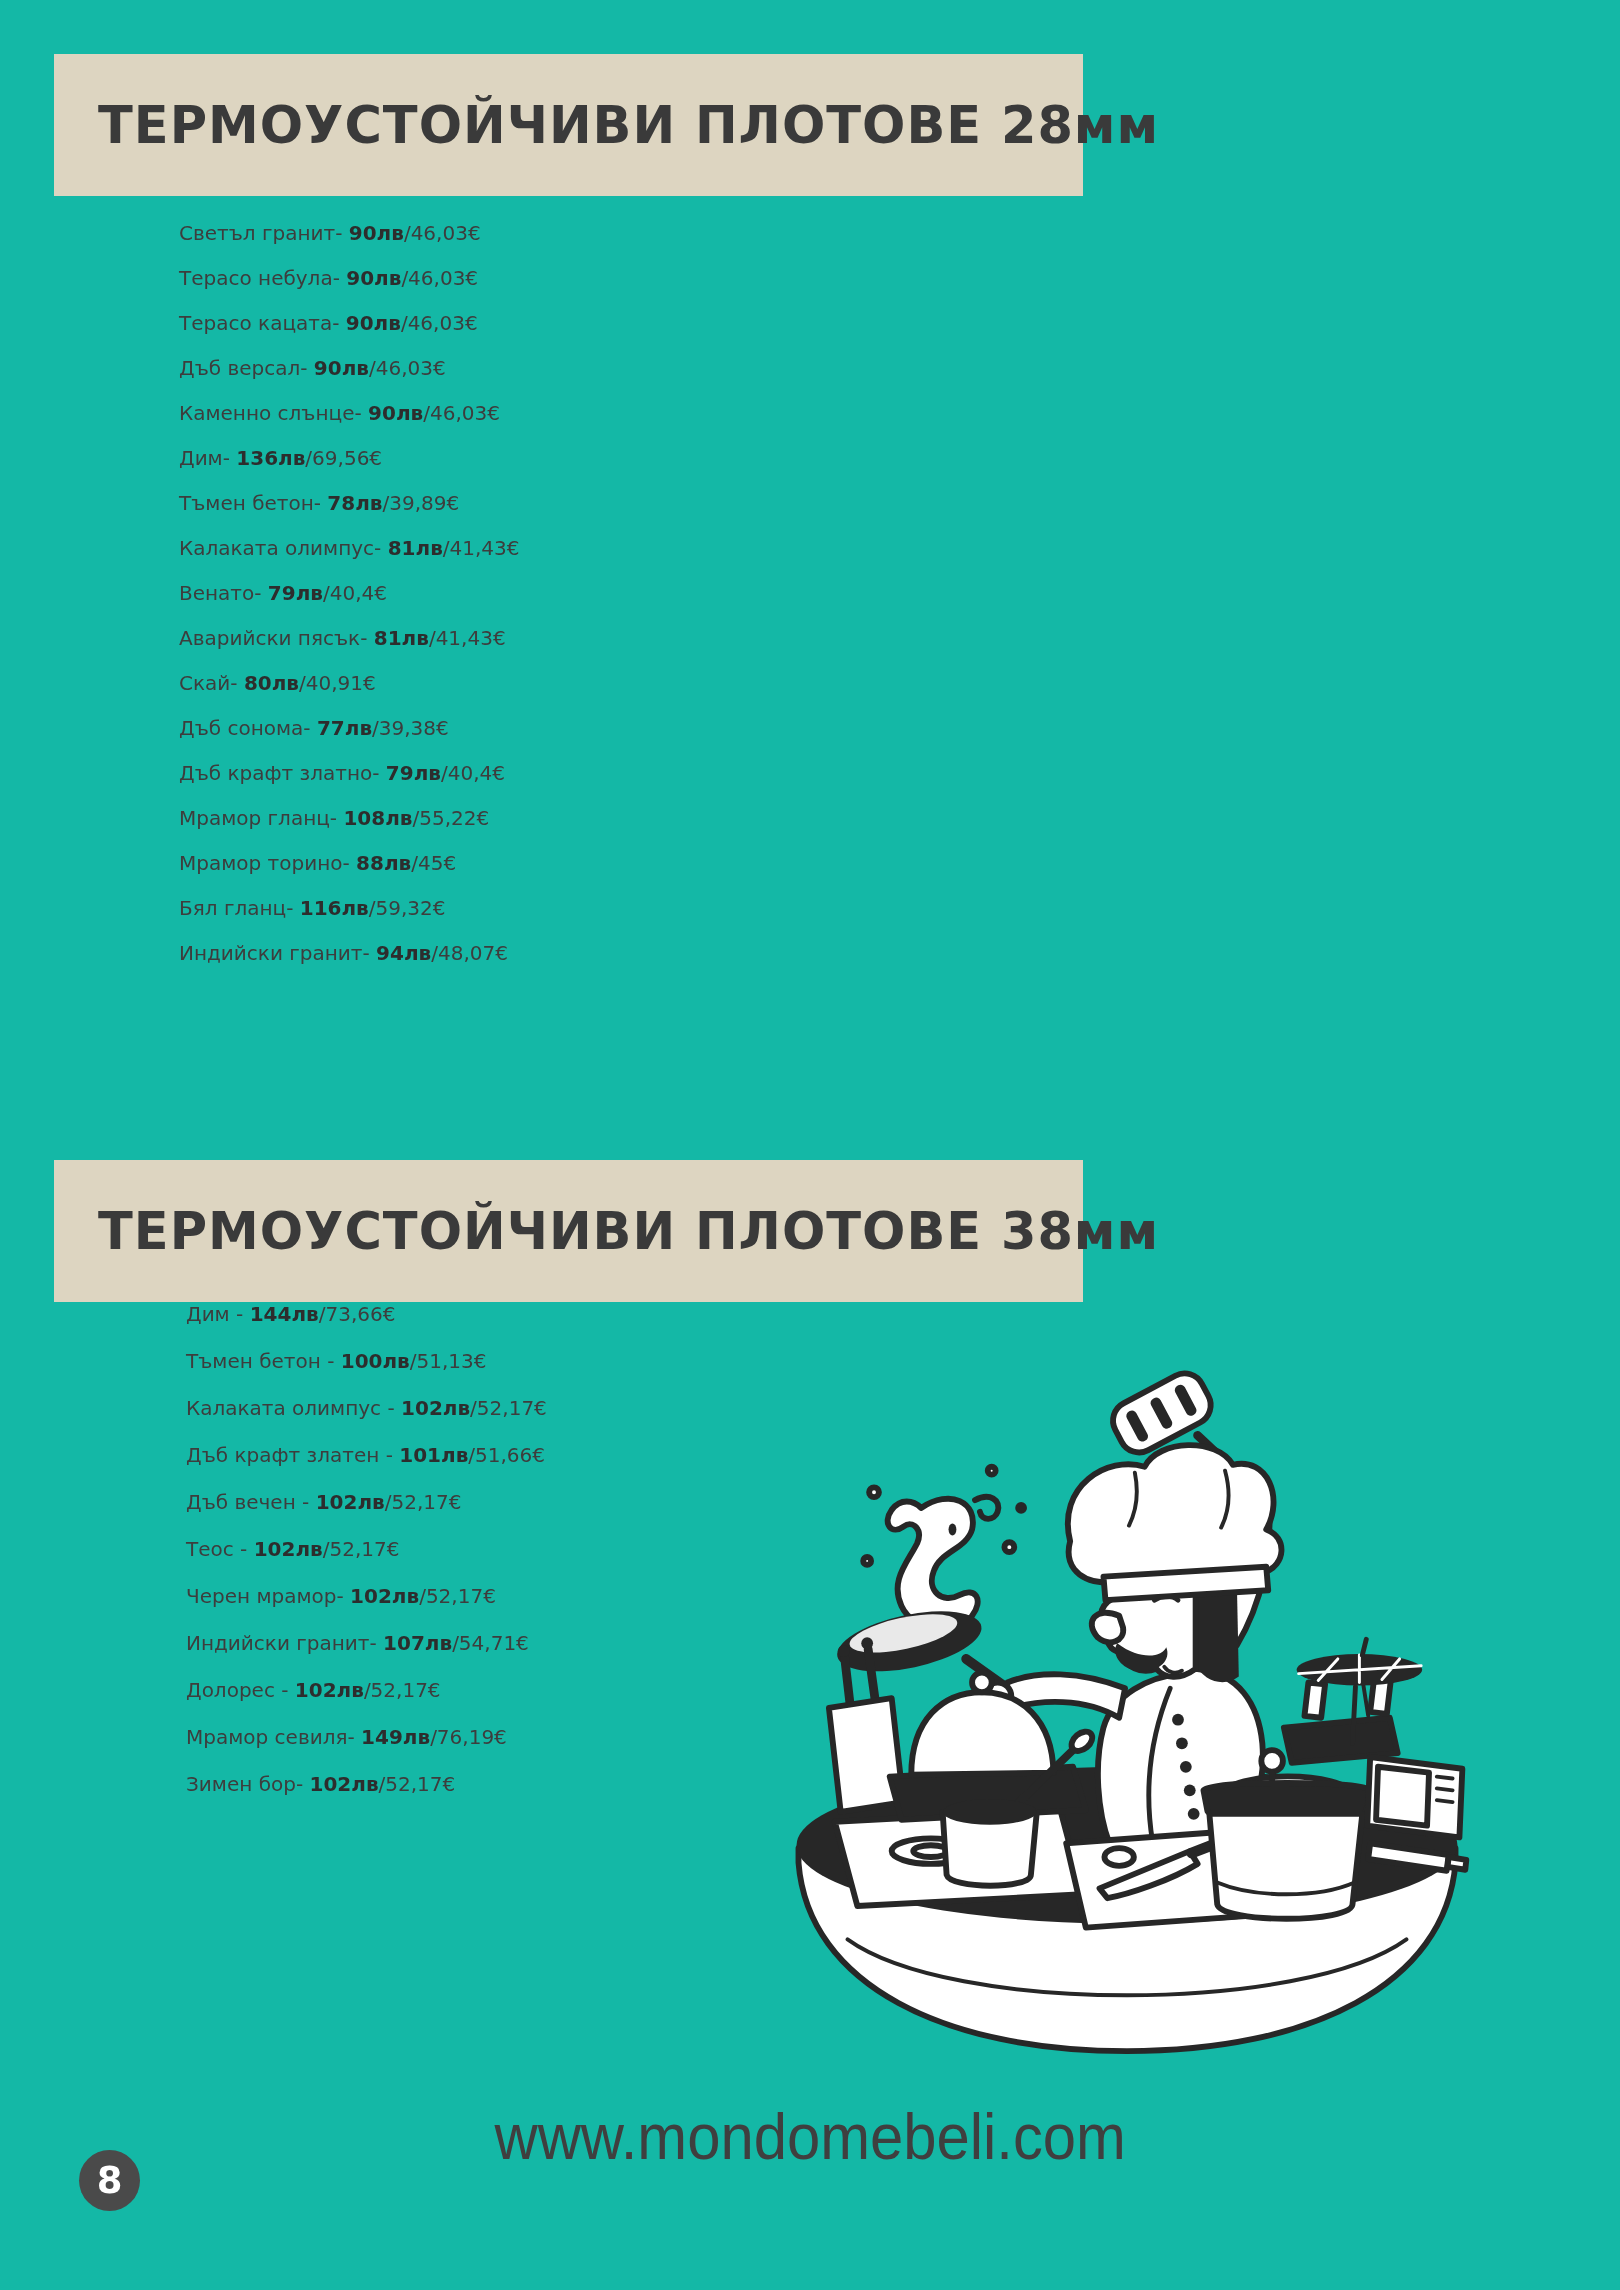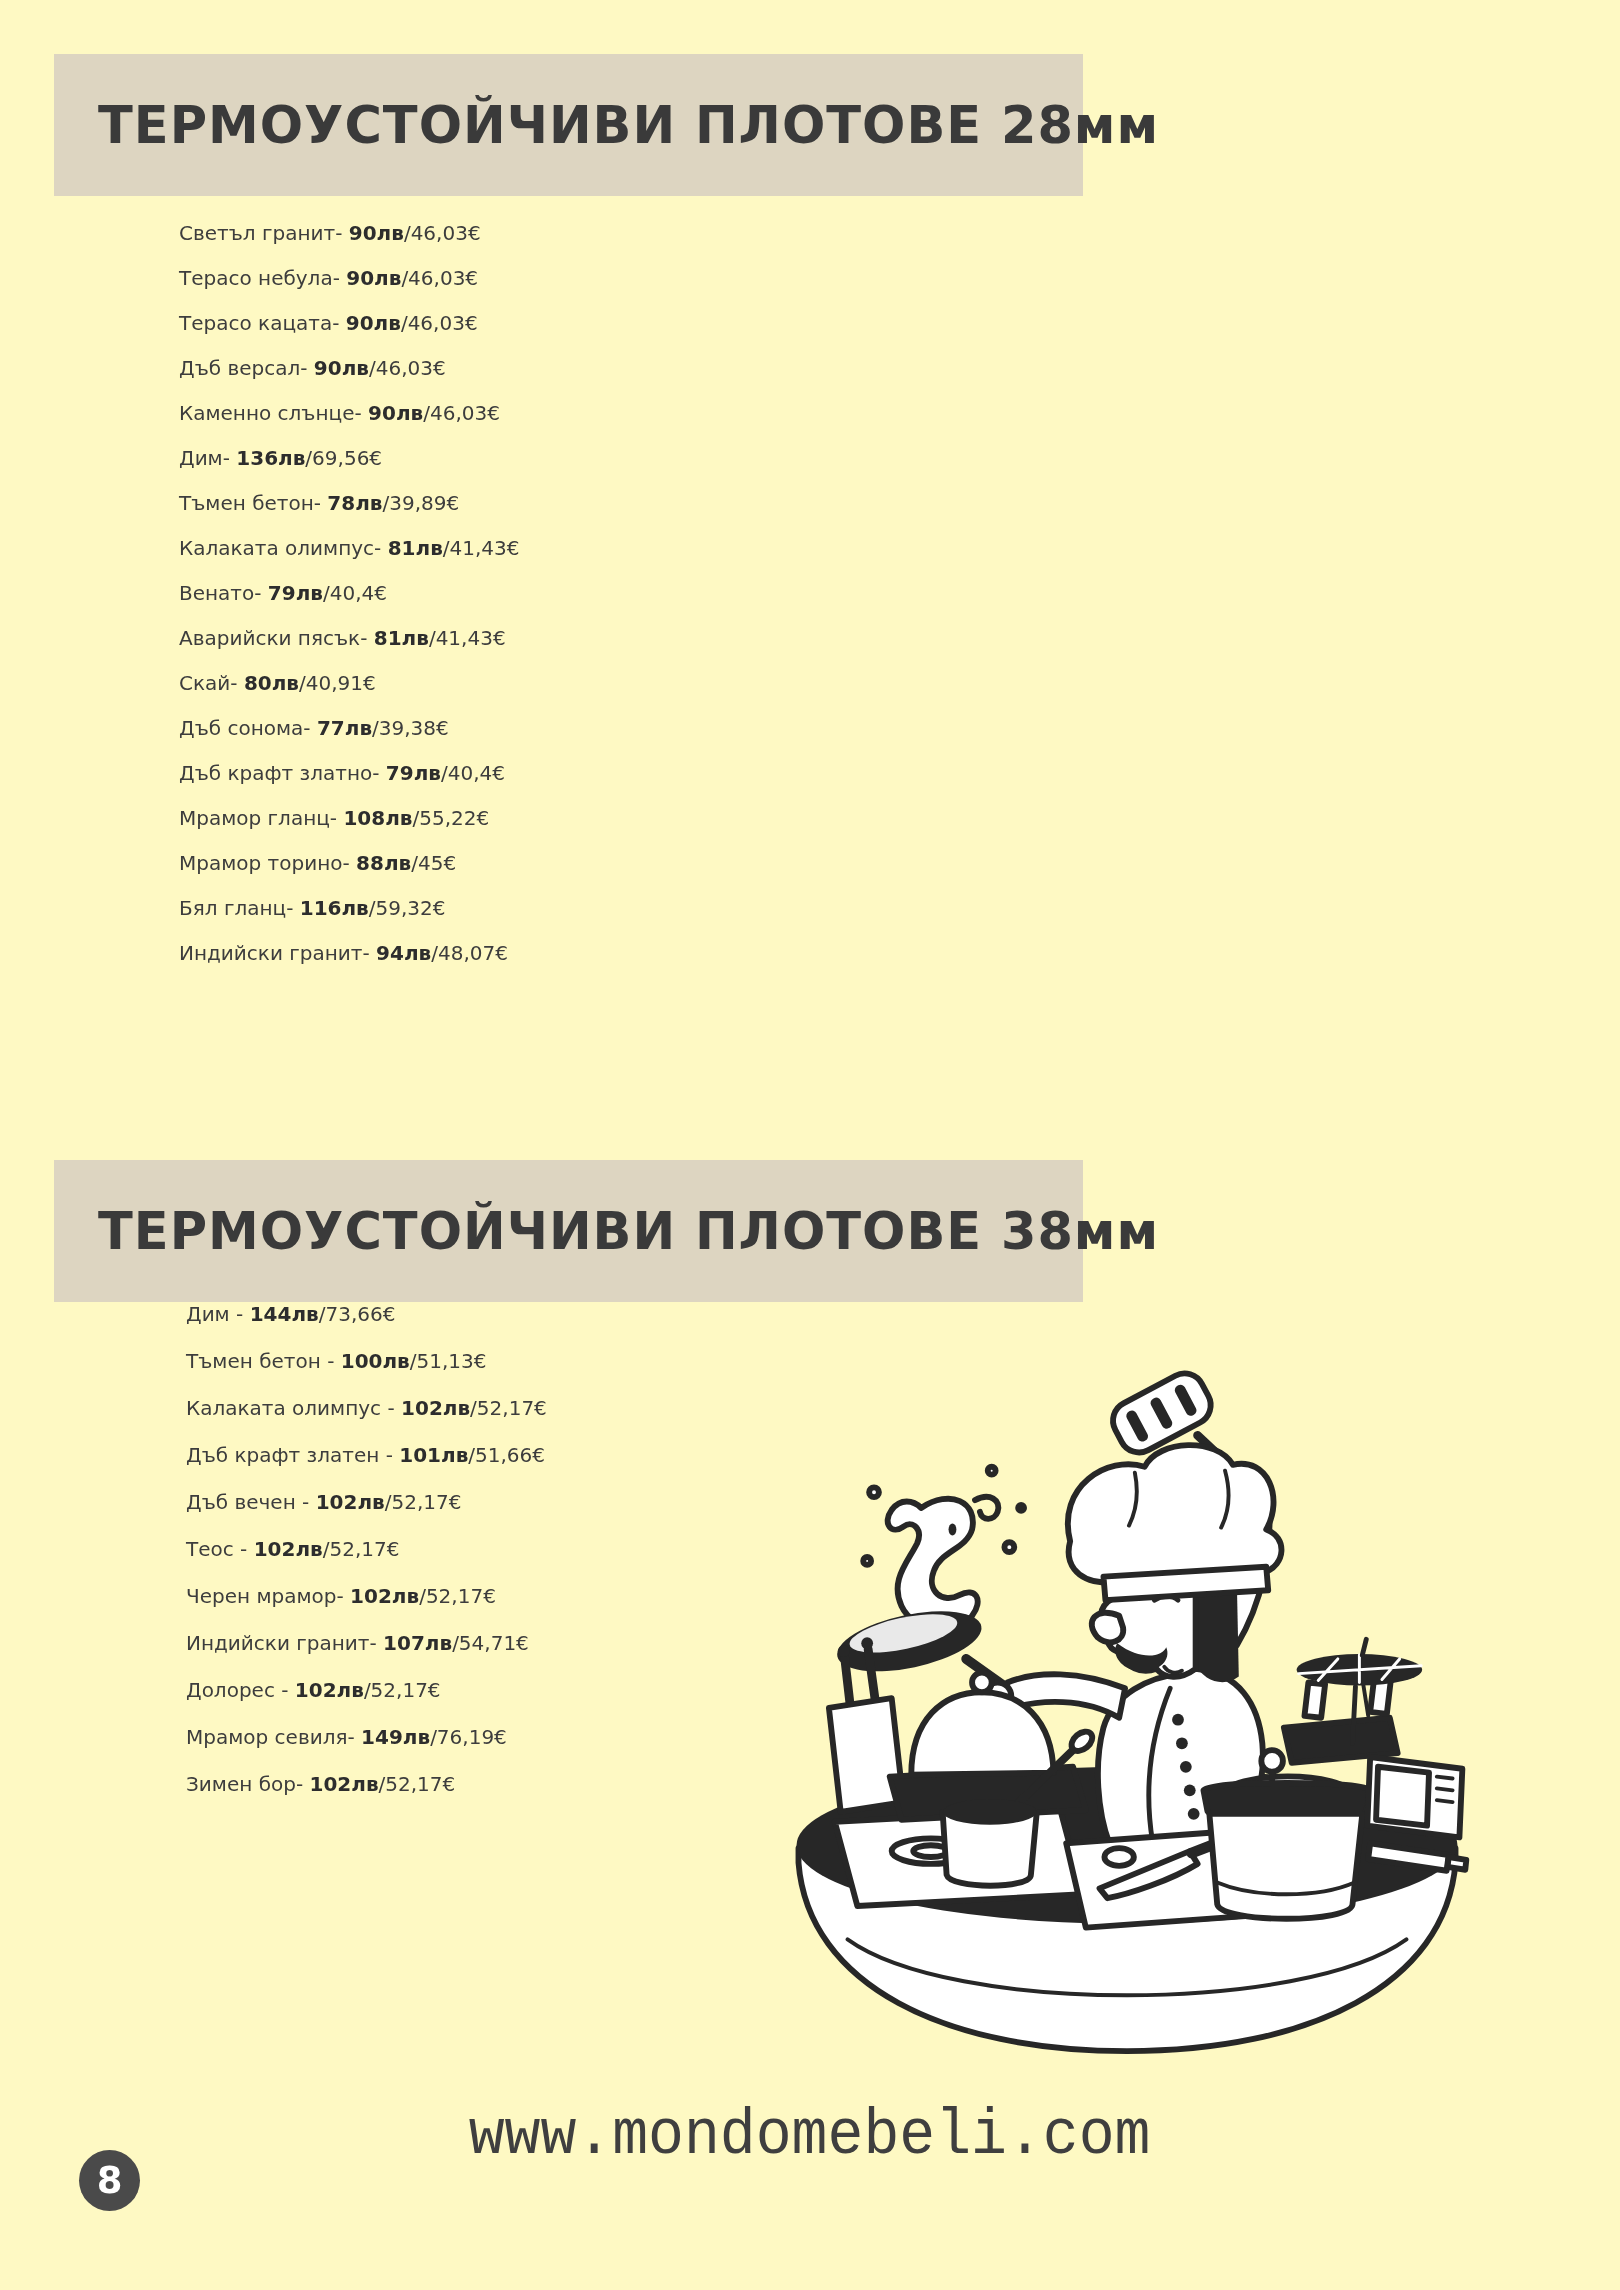--- a/index.html
+++ b/index.html
@@ -1,19 +1,19 @@
 <!DOCTYPE html>
 <html lang="bg"><head>
 <meta charset="utf-8">
 <style>
   html,body{margin:0;padding:0;background:#888;}
   .page{
     position:relative;
     width:1620px;height:2291px;
-    background:#fef9c3;
+    background:#14b8a6;
     margin:0 auto;
     overflow:hidden;
     font-family:"DejaVu Sans",sans-serif;
   }
   .band{
     position:absolute;
     left:54px;width:1029px;height:142px;
     background:#ddd5c1;
     display:flex;align-items:center;
     box-sizing:border-box;
@@ -42,21 +42,21 @@
   .price-item .eur{font-weight:400;}
   .chef-wrap{
     position:absolute;
     left:774px;top:1353px;
     width:706px;height:706px;
   }
   .website{
     position:absolute;
     left:0;top:2099px;width:1620px;
     text-align:center;
-    font-family:Liberation Mono, monospace;
+    font-family:Liberation Sans, sans-serif;
     font-size:65px;
     color:#3f3f3f;
   }
   .website span{display:inline-block;transform:scaleX(0.92);}
   .page-number{
     position:absolute;
     left:79px;top:2150px;
     width:61px;height:61px;
     border-radius:50%;
     background:#4a4a4a;

